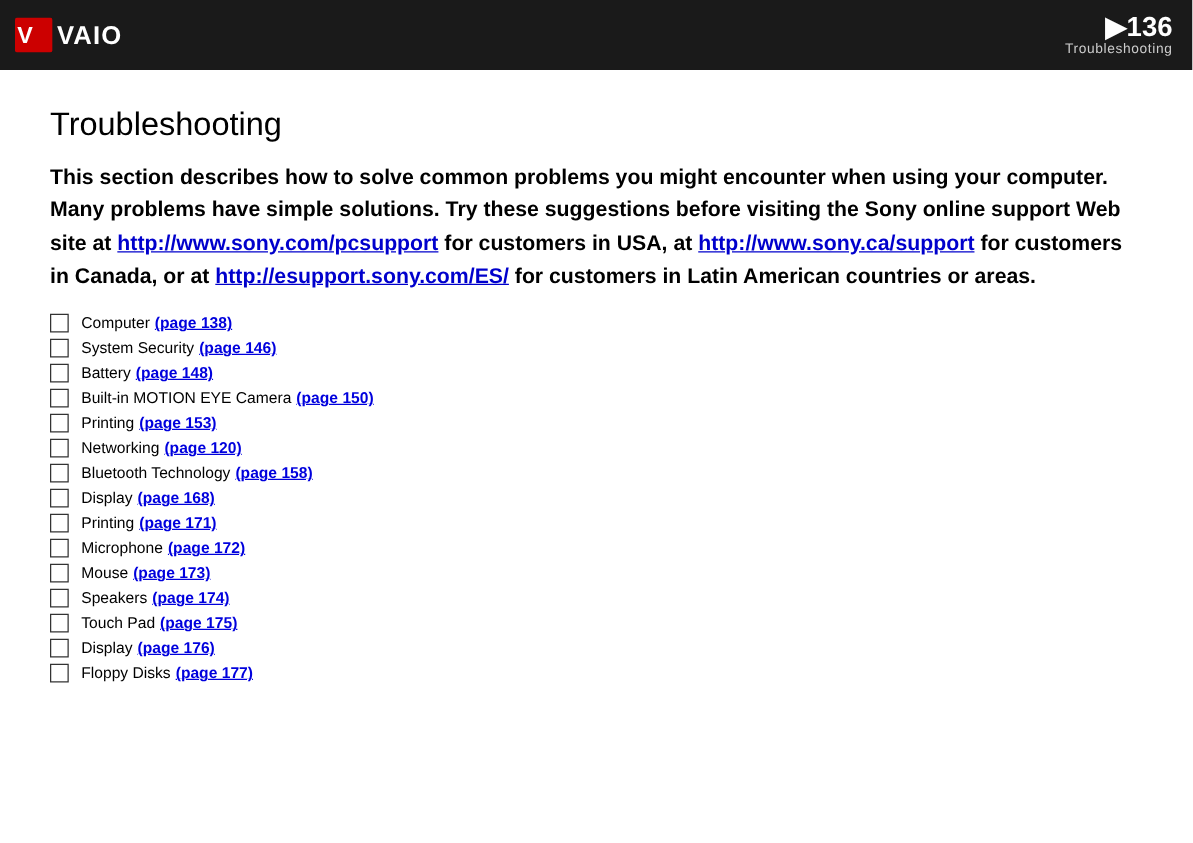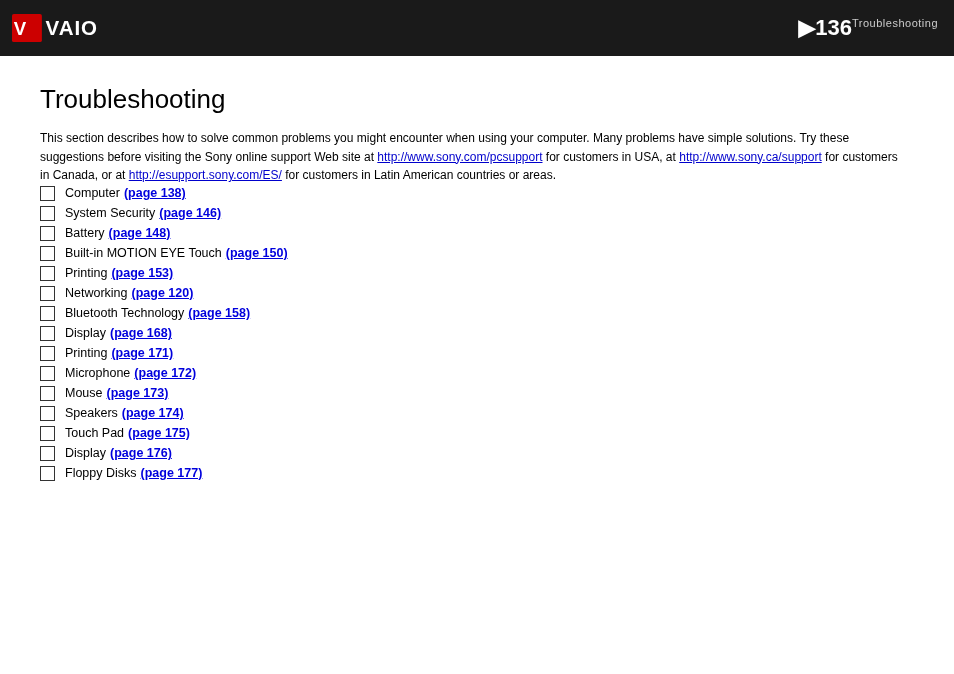--- a/index.html
+++ b/index.html
@@ -33,21 +33,22 @@
       align-items: center;
     }
 
     .vaio-logo svg {
       height: 28px;
       width: auto;
     }
 
     .header-right {
       display: flex;
-      align-items: flex-start;
+      flex-direction: column;
+      align-items: flex-end;
       color: #ffffff;
     }
 
     .page-number {
       font-size: 22px;
       font-weight: bold;
       line-height: 1;
     }
 
     .page-section {
@@ -63,24 +64,26 @@
 
     .page-title {
       font-size: 26px;
       font-weight: normal;
       color: #000000;
       margin-bottom: 14px;
       font-family: Arial, sans-serif;
     }
 
     .intro-text {
-      font-size: 12px;
+      font-size: 17px;
       line-height: 1.55;
       color: #000000;
+      margin-bottom: 16px;
       max-width: 860px;
+      font-weight: bold;
     }
 
     .intro-text a {
       color: #0000cc;
       text-decoration: underline;
     }
 
     
     .toc-list {
       list-style: none;
@@ -154,21 +157,21 @@
       </li>
       <li>
         <span class="toc-item-label">System Security</span>
         <a class="toc-item-link" href="#">(page 146)</a>
       </li>
       <li>
         <span class="toc-item-label">Battery</span>
         <a class="toc-item-link" href="#">(page 148)</a>
       </li>
       <li>
-        <span class="toc-item-label">Built-in MOTION EYE Touch</span>
+        <span class="toc-item-label">Built-in MOTION EYE Camera</span>
         <a class="toc-item-link" href="#">(page 150)</a>
       </li>
       <li>
         <span class="toc-item-label">Printing</span>
         <a class="toc-item-link" href="#">(page 153)</a>
       </li>
       <li>
         <span class="toc-item-label">Networking</span>
         <a class="toc-item-link" href="#">(page 120)</a>
       </li>

